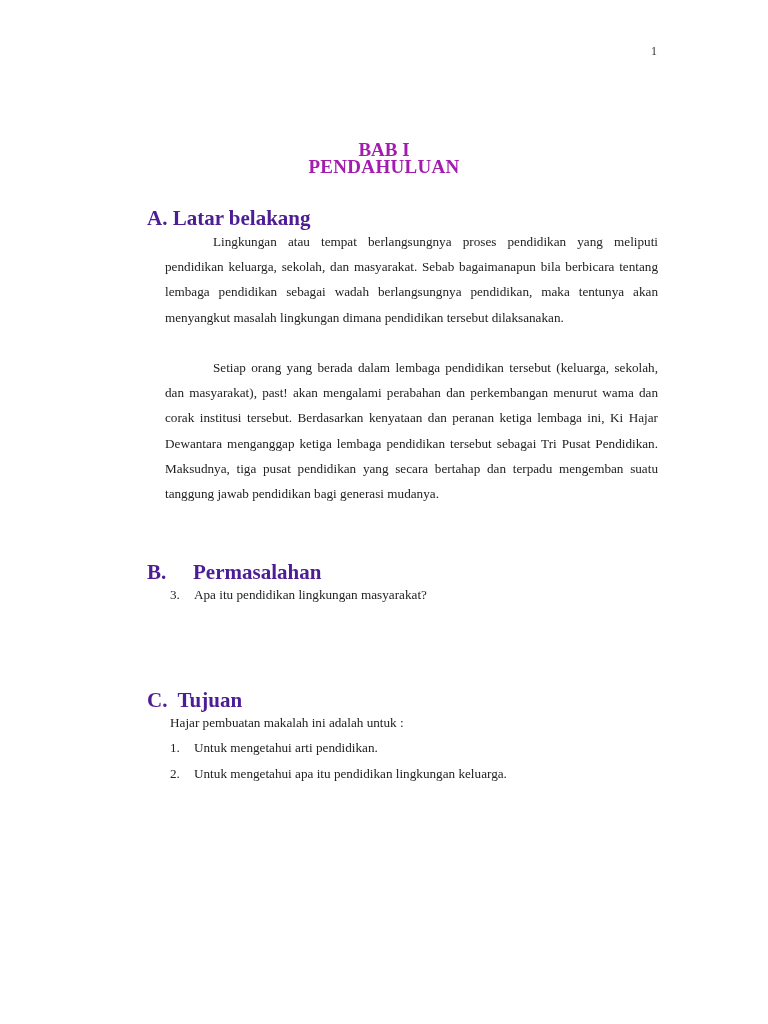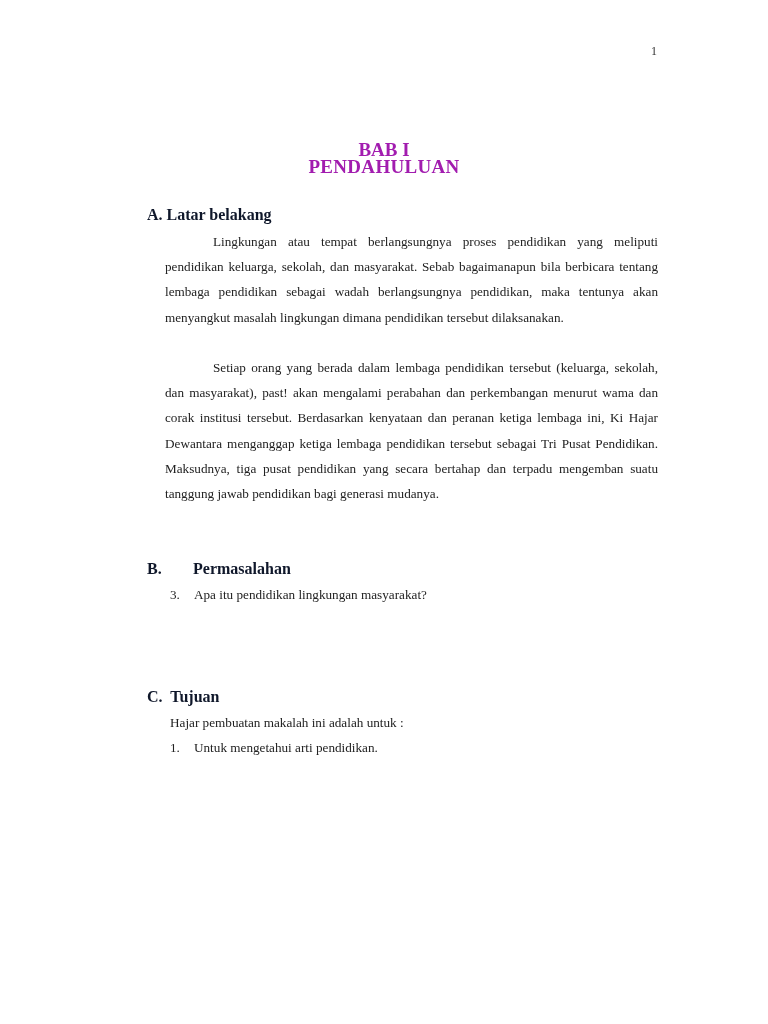--- a/index.html
+++ b/index.html
@@ -5,21 +5,21 @@
   html, body { margin: 0; padding: 0; }
   body {
     width: 768px; height: 1024px; background: #ffffff;
     font-family: "Liberation Serif", "DejaVu Serif", serif;
     color: #222222; position: relative; overflow: hidden;
   }
   .page-number { position: absolute; top: 44px; left: 651px; font-size: 12px; color: #333; }
   .chapter { position: absolute; left: 0; width: 768px; text-align: center; font-weight: bold; color: #a21caf; }
   .ch-num { top: 139px; font-size: 19px; }
   .ch-title { top: 156px; font-size: 19px; letter-spacing: 0.3px; }
-  .heading { position: absolute; font-weight: bold; font-size: 16px; color: #0f172a; }
+  .heading { position: absolute; font-weight: bold; font-size: 21px; color: #4c1d95; }
   .para { position: absolute; left: 165px; width: 493px; font-size: 13.2px; line-height: 25.2px; text-align: justify; }
   .para .indent { display: inline-block; width: 48px; }
   .plain { position: absolute; font-size: 13.2px; line-height: 25.5px; }
   .list { position: absolute; left: 170px; margin: 0; padding: 0; list-style: none; font-size: 13.2px; }
   .list li { height: 25.5px; line-height: 25.5px; white-space: nowrap; }
   .list .num { display: inline-block; width: 24px; }
 </style>
 </head>
 <body>
 
@@ -35,13 +35,14 @@
 <div class="heading" style="top:560px; left:147px;">B.</div>
 <div class="heading" style="top:560px; left:193px;">Permasalahan</div>
 <ul class="list" style="top:582px;">
   <li><span class="num">3.</span><span>Apa itu pendidikan lingkungan masyarakat?</span></li>
 </ul>
 
 <div class="heading" style="top:688px; left:147px; white-space:pre;">C.  Tujuan</div>
 <div class="plain" style="top:710px; left:170px;">Hajar pembuatan makalah ini adalah untuk :</div>
 <ul class="list" style="top:735px;">
   <li><span class="num">1.</span><span>Untuk mengetahui arti pendidikan.</span></li>
+  <li><span class="num">2.</span><span>Untuk mengetahui apa itu pendidikan lingkungan keluarga.</span></li>
 </ul>
 
 </body></html>

